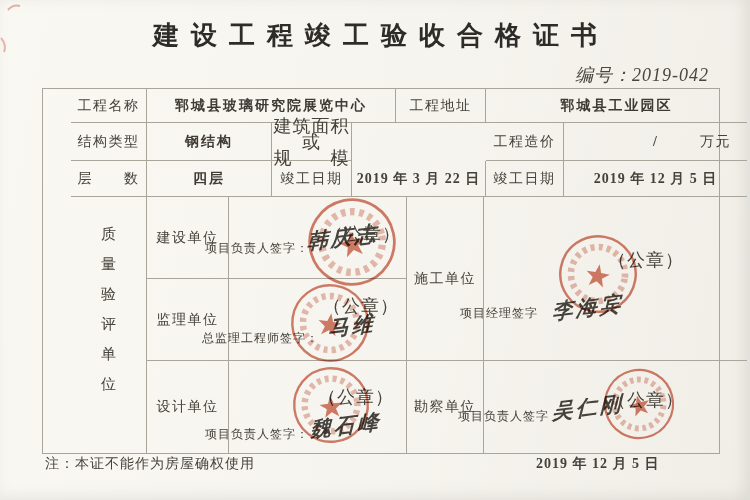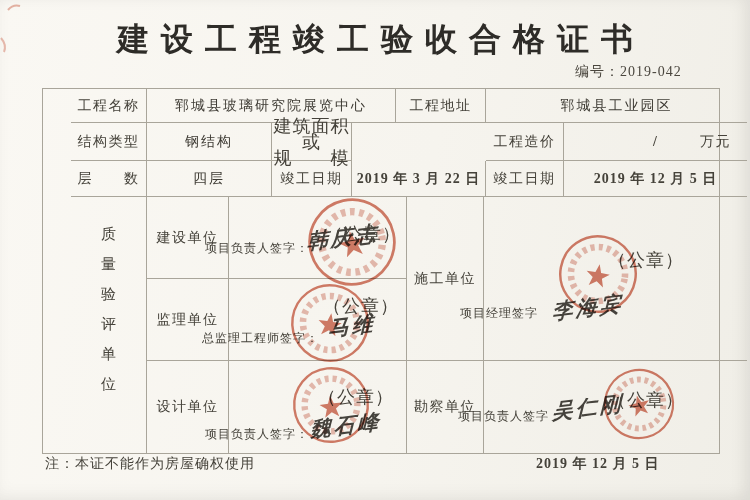--- a/index.html
+++ b/index.html
@@ -6,29 +6,29 @@
     --stamp:#c85a41; --ink:#45423a; --line:#a9a59a; --paper:#f7f5ef; --sig:#37342e;
   }
   html,body{margin:0;padding:0;}
   body{width:750px;height:500px;overflow:hidden;
        font-family:"Liberation Serif","DejaVu Serif",serif;}
   .page{position:relative;width:750px;height:500px;
         background:linear-gradient(100deg,#faf8f3 0%,#f6f4ee 55%,#f0eee7 100%);
         box-shadow:inset -8px 0 14px rgba(0,0,0,0.05), inset 0 -8px 14px rgba(0,0,0,0.03);
         color:var(--ink);}
   .title{position:absolute;left:0;top:18px;width:750px;text-align:center;
-         font-size:32px;font-weight:bold;letter-spacing:12px;text-indent:12px;color:#2e2c28;}
-  .doc-no{position:absolute;left:575px;top:63px;font-size:14px;letter-spacing:1px;color:#4a463e;}
+         font-size:26px;font-weight:bold;letter-spacing:12px;text-indent:12px;color:#2e2c28;}
+  .doc-no{position:absolute;left:575px;top:63px;font-size:18px;letter-spacing:1px;color:#4a463e;font-style:italic;}
   .tbl{position:absolute;left:42px;top:88px;width:676px;height:364px;
        border:1px solid var(--line);box-sizing:content-box;}
   .c{position:absolute;display:flex;align-items:center;justify-content:center;
      border-right:1px solid var(--line);border-bottom:1px solid var(--line);
      font-size:14px;letter-spacing:1.5px;color:var(--ink);box-sizing:border-box;text-align:center;margin-left:28px;}
   .no-r{border-right:none;} .no-b{border-bottom:none;}
-  .v{font-weight:normal;letter-spacing:2px;color:#3e3b34;}
+  .v{font-weight:bold;letter-spacing:2px;color:#3e3b34;}
   .num{font-weight:bold;letter-spacing:1px;}
   .small2{flex-direction:column;font-size:18px;line-height:16px;letter-spacing:1px;}
   .vhead{flex-direction:column;gap:11px;font-size:15px;letter-spacing:0;}
   .vhead span{display:block;transform:translateY(-16px);}
   .relcell{position:relative;}
   .mid{position:absolute;left:50%;top:50%;transform:translate(-50%,-50%);}
   .right-unit{position:absolute;right:16px;top:50%;transform:translateY(-50%);}
   .sigline{position:absolute;font-size:12px;letter-spacing:1px;color:var(--ink);white-space:nowrap;}
   .signature{position:absolute;font-size:21px;font-style:italic;font-weight:bold;
              color:var(--sig);letter-spacing:3px;white-space:nowrap;

